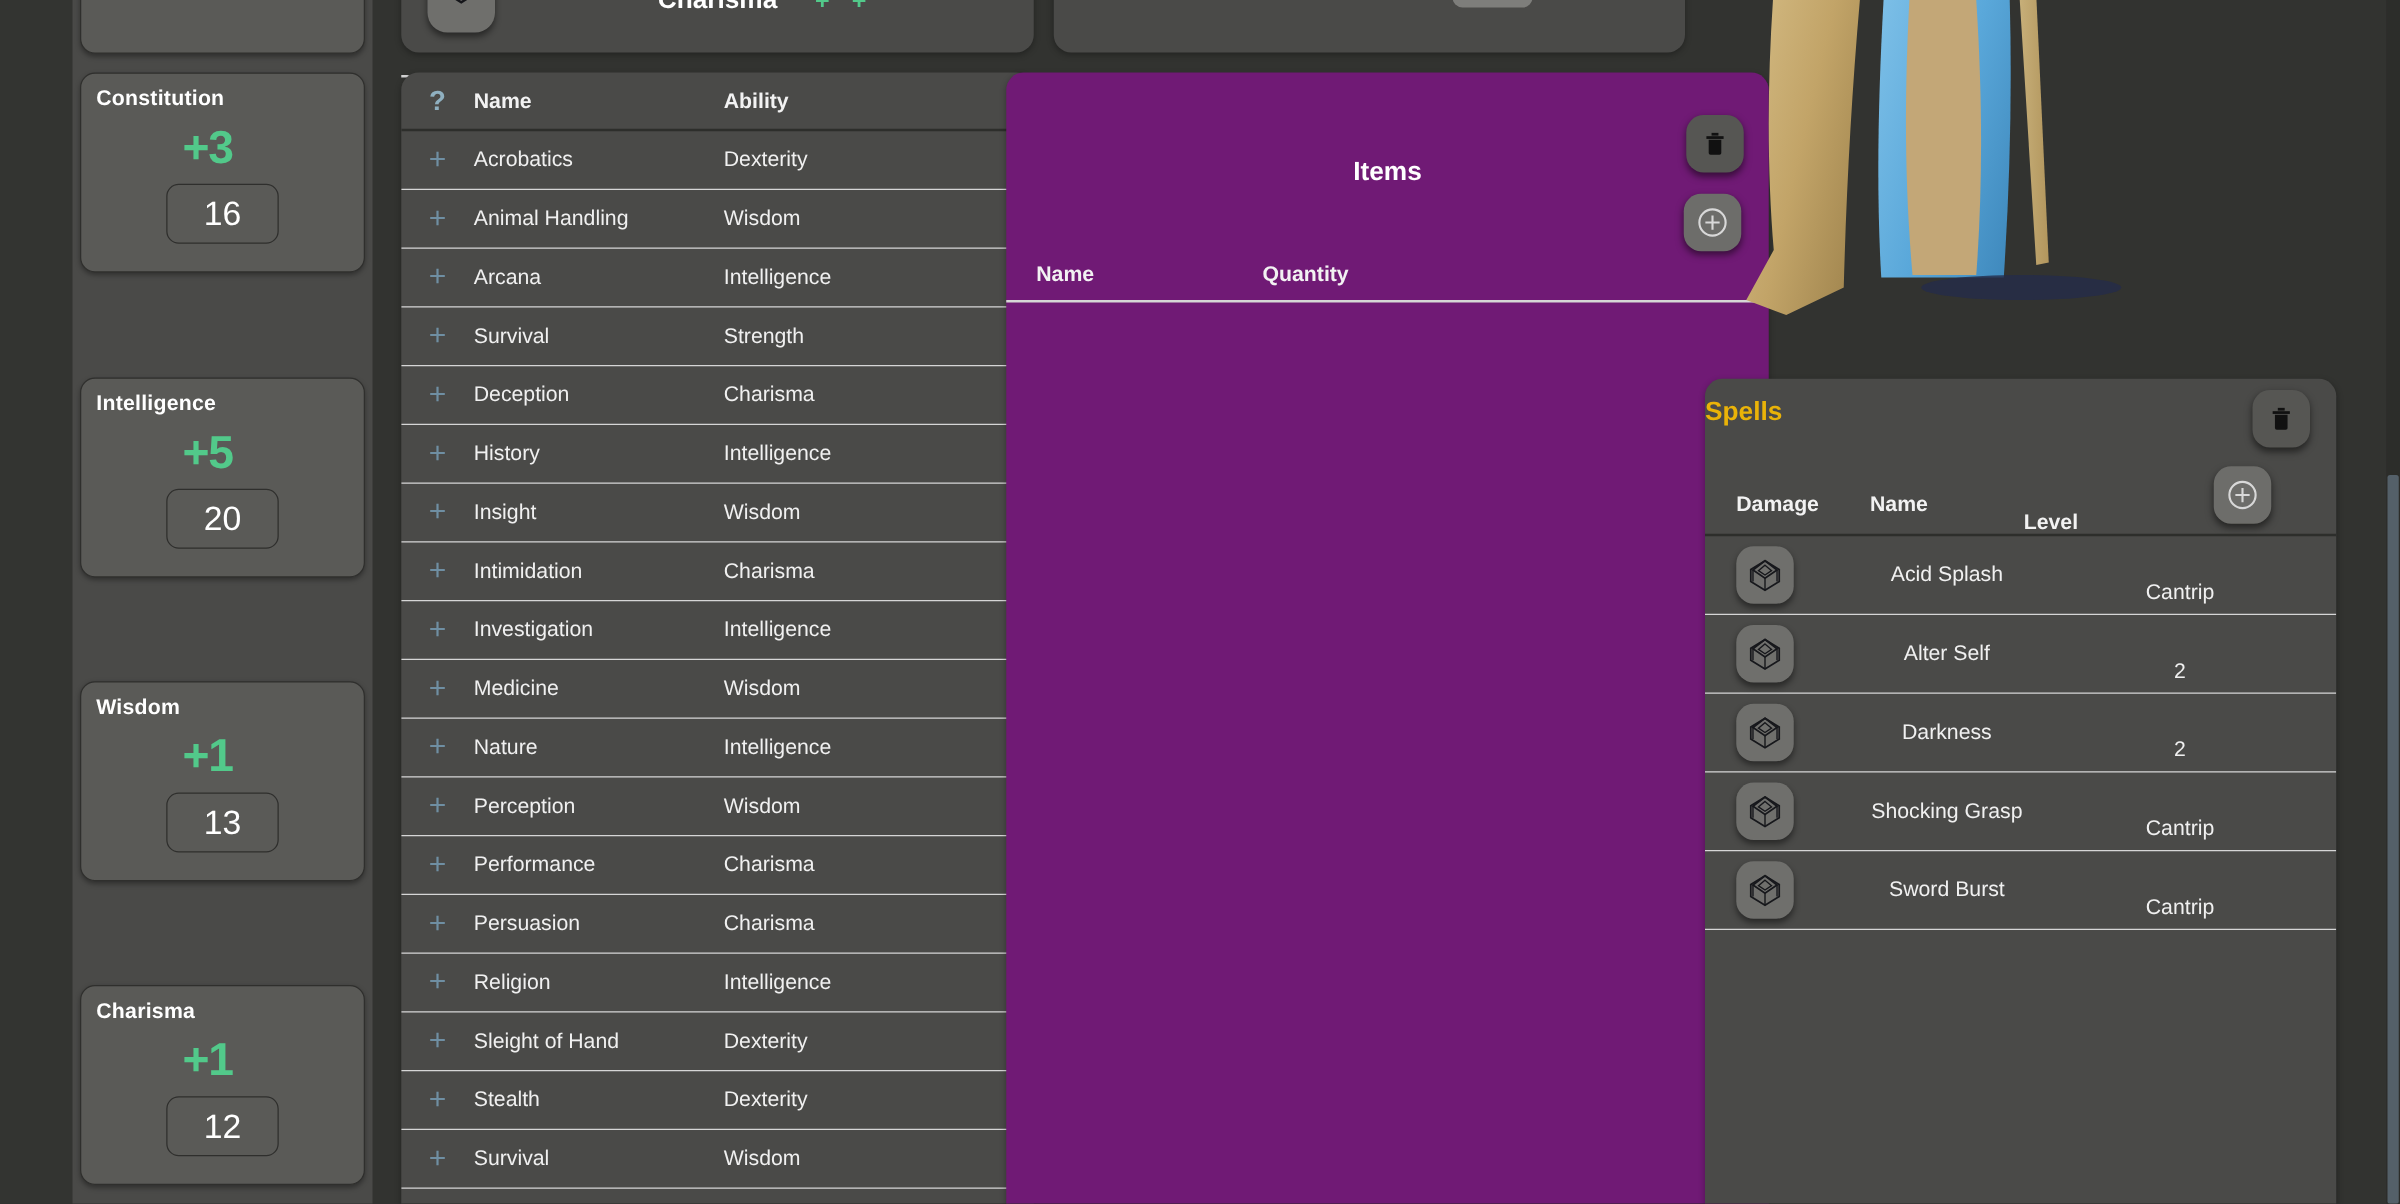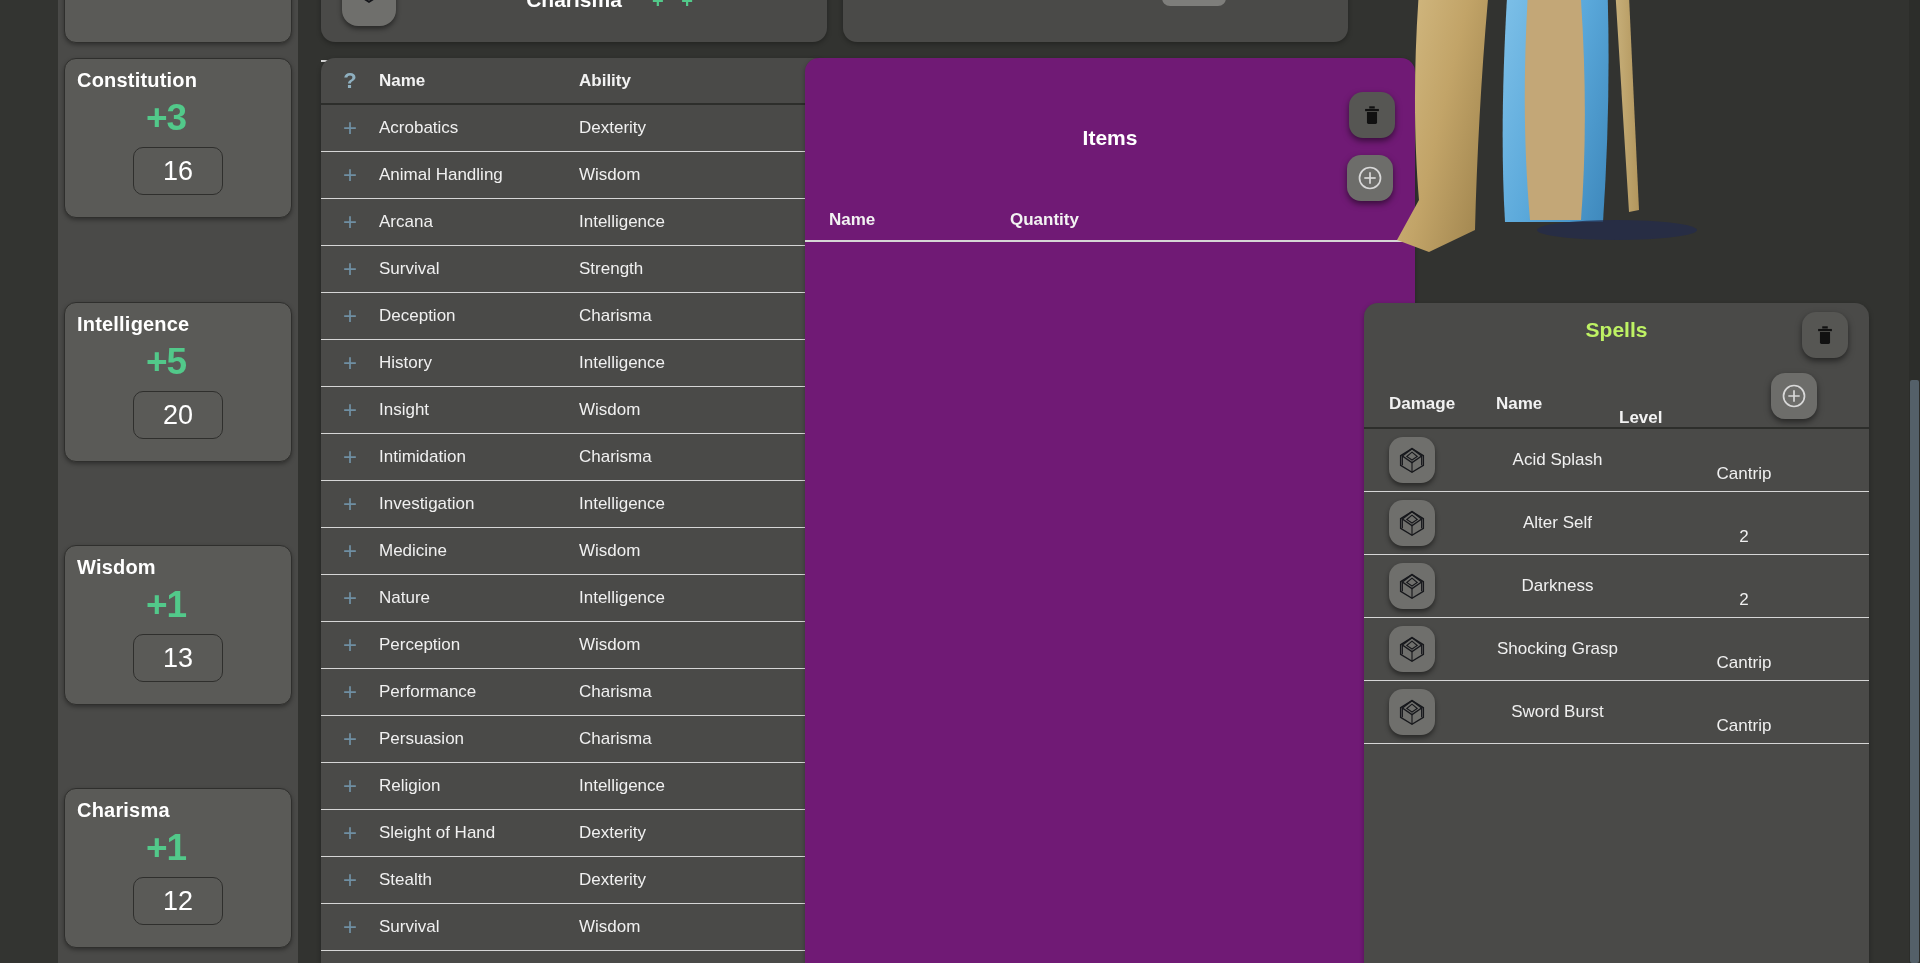--- a/index.html
+++ b/index.html
@@ -26,21 +26,21 @@
   }
   .ability-card {
     position: absolute; left: 6px; width: 228px;
     background: #5a5a57;
     border: 1px solid #2f2f2d;
     border-radius: 12px;
     box-shadow: 0 2px 4px rgba(0,0,0,.35);
   }
   .ability-card .ab-name {
     position: absolute; left: 12px; top: 10px;
-    font-size: 20px; font-weight: bold; color: #ffffff;
+    font-size: 17px; font-weight: bold; color: #ffffff;
     letter-spacing: .2px;
   }
   .ability-card .ab-mod {
     position: absolute; left: 0; right: 24px; top: 38px;
     text-align: center;
     font-size: 37px; font-weight: bold; color: #52c98a;
     letter-spacing: -1px;
   }
   .ability-card .ab-score-box {
     position: absolute; left: 50%; transform: translateX(-50%);
@@ -133,22 +133,22 @@
   .portrait-wrap {
     position: absolute; left: 1367px; top: -560px; width: 340px; height: 850px;
   }
   .spells-panel {
     position: absolute; left: 1364px; top: 303px; width: 505px; height: 660px;
     background: #4a4a48; border-radius: 14px 14px 0 0;
     box-shadow: 0 2px 5px rgba(0,0,0,.3);
     overflow: hidden;
   }
   .spells-title {
-    position: absolute; left: 0; right: 0; top: 15px; text-align: center;
-    font-size: 21px; font-weight: bold; color: #bef264;
+    position: absolute; left: 0; right: 0; top: 15px; text-align: left;
+    font-size: 21px; font-weight: bold; color: #eab308;
   }
   .spells-colhead {
     position: absolute; left: 0; right: 0; top: 78px; height: 48px;
     display: flex; align-items: center;
     border-bottom: 2px solid #2d2e2b;
     font-weight: bold; font-size: 17px;
   }
   .s-dmg  { width: 132px; padding-left: 25px; }
   .s-name { width: 123px; }
   .s-lvl  { flex: 1; margin-top: 28px; }

